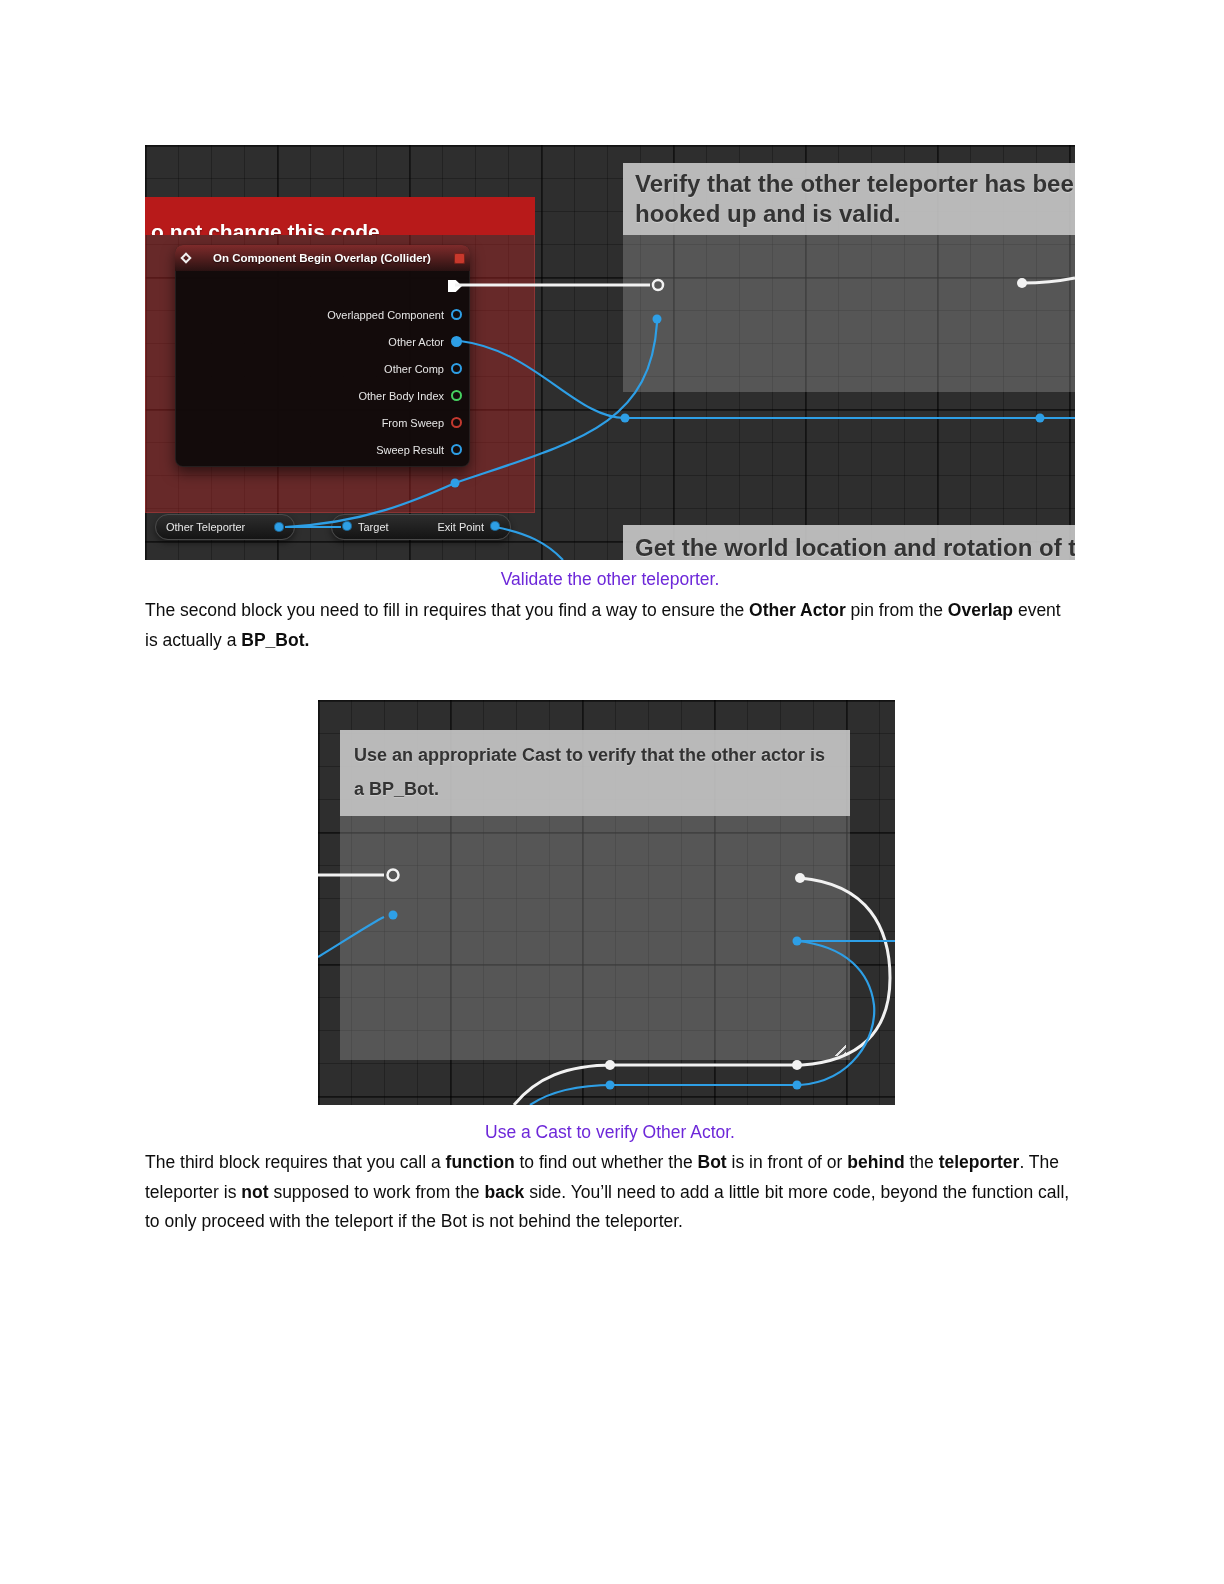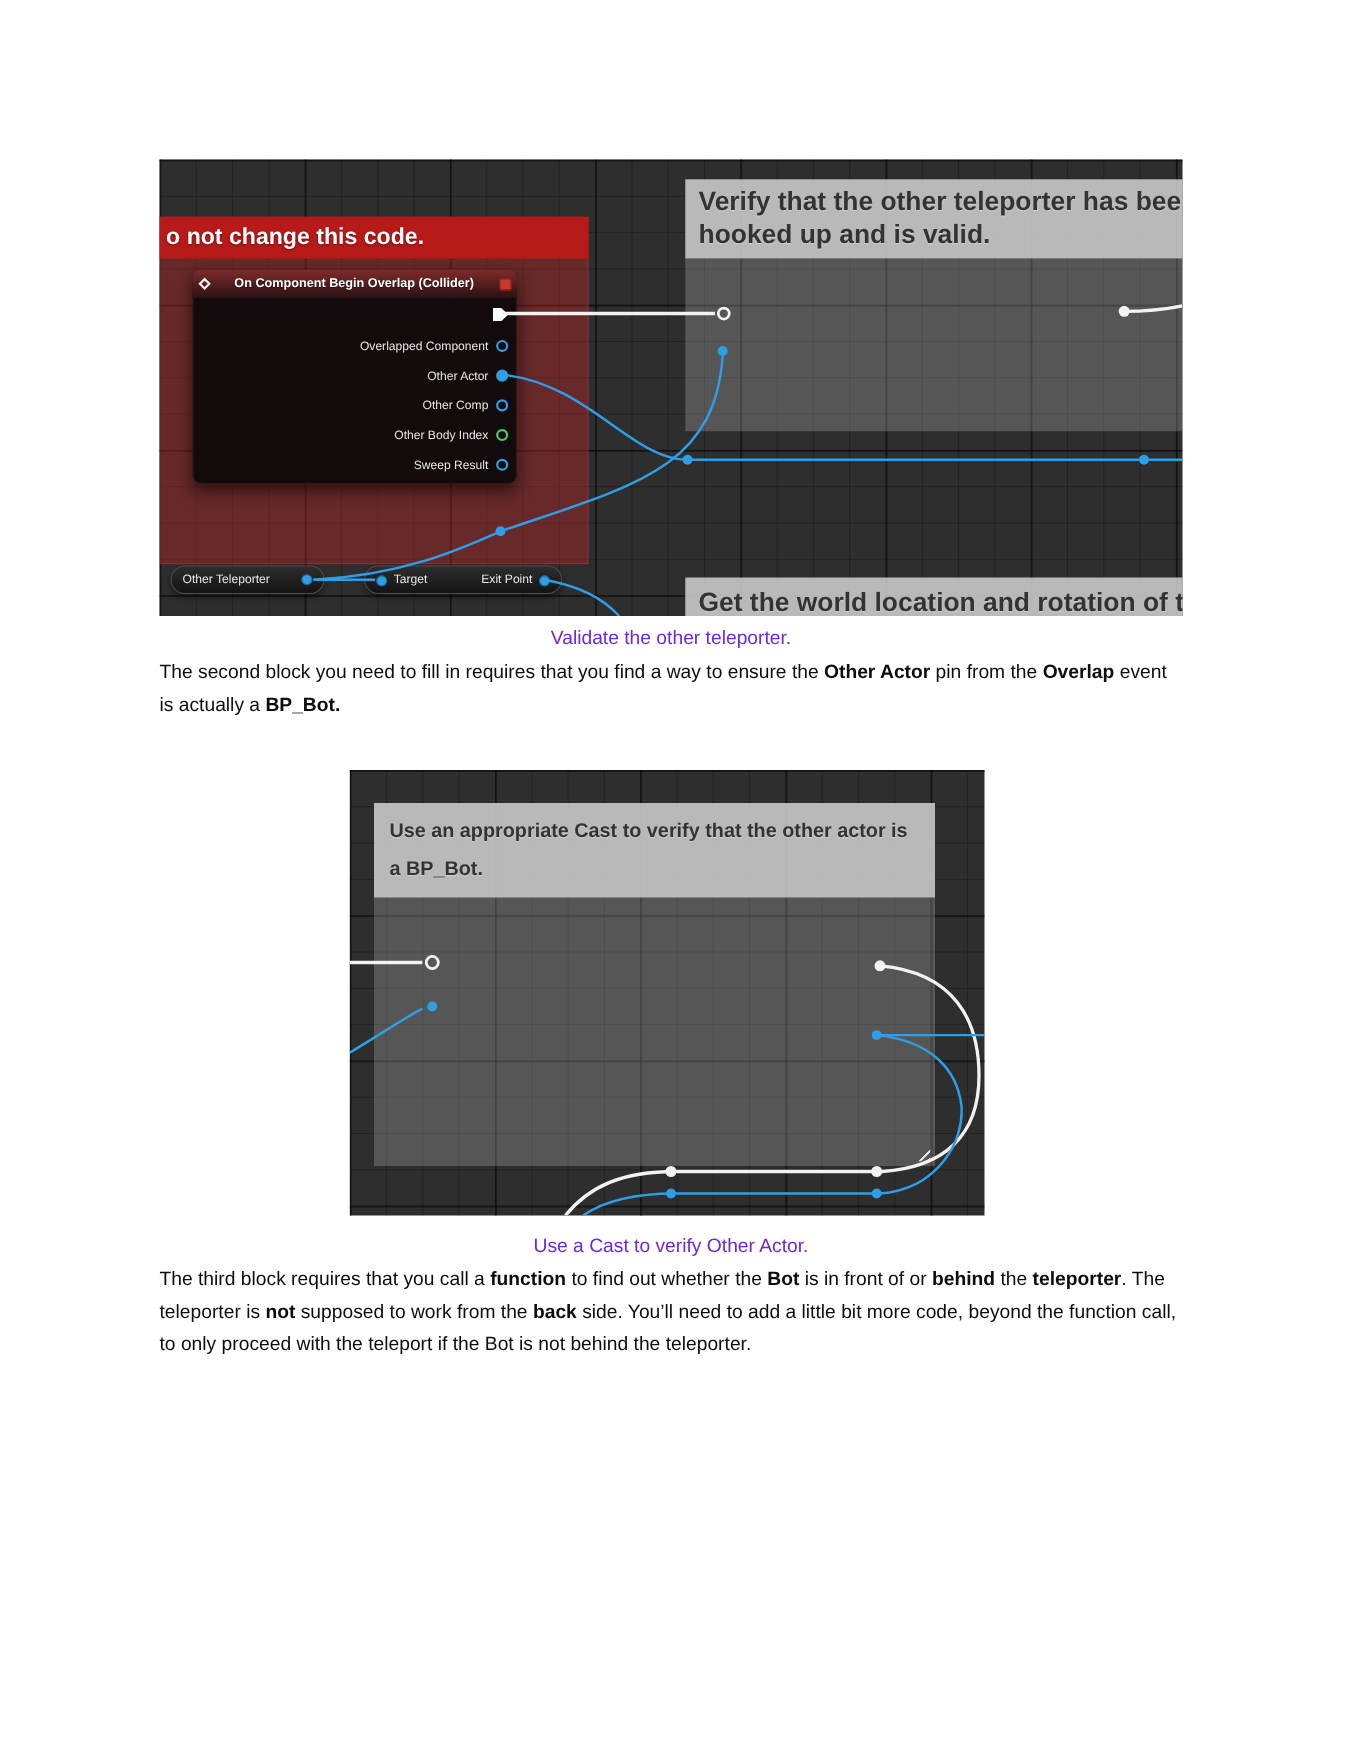--- a/index.html
+++ b/index.html
@@ -24,21 +24,21 @@
 
   .wires { position:absolute; left:0; top:0; width:100%; height:100%; z-index:5; pointer-events:none; }
 
   
   .red-comment {
     position:absolute; left:0; top:52px; width:390px; height:316px;
     background:rgba(190,34,34,0.40); box-shadow:inset 0 0 0 1px rgba(255,90,90,0.25); z-index:1;
   }
   .red-comment-header {
     height:38px; background:#b81a1a; color:#fff; font-weight:bold; font-size:21px;
-    line-height:38px; padding:0 6px; white-space:nowrap; overflow:hidden;
+    line-height:38px; padding:16px 6px; white-space:nowrap; overflow:hidden;
     text-shadow:0 1px 2px rgba(0,0,0,0.45);
   }
 
   
   .comment { position:absolute; z-index:1; }
   .comment-header {
     background:rgba(205,205,205,0.88); color:#333; font-weight:bold;
     padding:6px 12px; text-shadow:0 1px 1px rgba(255,255,255,0.35);
   }
   .comment-body { background:rgba(190,190,190,0.28); position:relative; }
@@ -83,21 +83,21 @@
 
   
   .pill {
     position:absolute; height:26px; display:flex; align-items:center; gap:7px; z-index:2;
     background:linear-gradient(180deg,#2d2d2d,#141414); border:1px solid #4a4a4a;
     border-radius:13px; padding:0 10px; font-size:11px; color:#e8e8e8;
     box-shadow:0 3px 6px rgba(0,0,0,0.45); white-space:nowrap;
   }
   #pill-other-teleporter { left:10px; top:369px; min-width:140px; justify-content:space-between; }
   #pill-target { left:186px; top:369px; width:180px; justify-content:space-between; }
-  .pill .half { display:flex; align-items:flex-end; gap:6px; }
+  .pill .half { display:flex; align-items:flex-start; gap:6px; }
   .pin-sm { width:10px; height:10px; border-radius:50%; background:#2e9fe6; box-shadow:inset 0 0 0 1px rgba(0,0,0,0.35); flex:0 0 auto; }
 
   
   .caption { position:absolute; left:145px; width:930px; text-align:center; font-size:17.5px; line-height:26px; color:#6d28d9; }
   #caption1 { top:566px; }
   #caption2 { top:1119px; }
   .para { position:absolute; left:145px; width:932px; font-size:17.5px; line-height:29.5px; color:#0d0d0d; }
   #para1 { top:596px; }
   #para2 { top:1148px; }
   .para b, .para .bold { font-weight:bold; }
@@ -143,20 +143,24 @@
       </div>
       <div class="pin-row">
         <span>Other Comp</span>
         <span class="pin c-blue"></span>
       </div>
       <div class="pin-row">
         <span>Other Body Index</span>
         <span class="pin c-green"></span>
       </div>
       <div class="pin-row">
+        <span>From Sweep</span>
+        <span class="pin c-red"></span>
+      </div>
+      <div class="pin-row">
         <span>Sweep Result</span>
         <span class="pin c-blue"></span>
       </div>
       <div class="node-pad"></div>
     </div>
 
     <div class="pill" id="pill-other-teleporter">
       <span>Other Teleporter</span>
       <span class="pin-sm"></span>
     </div>

